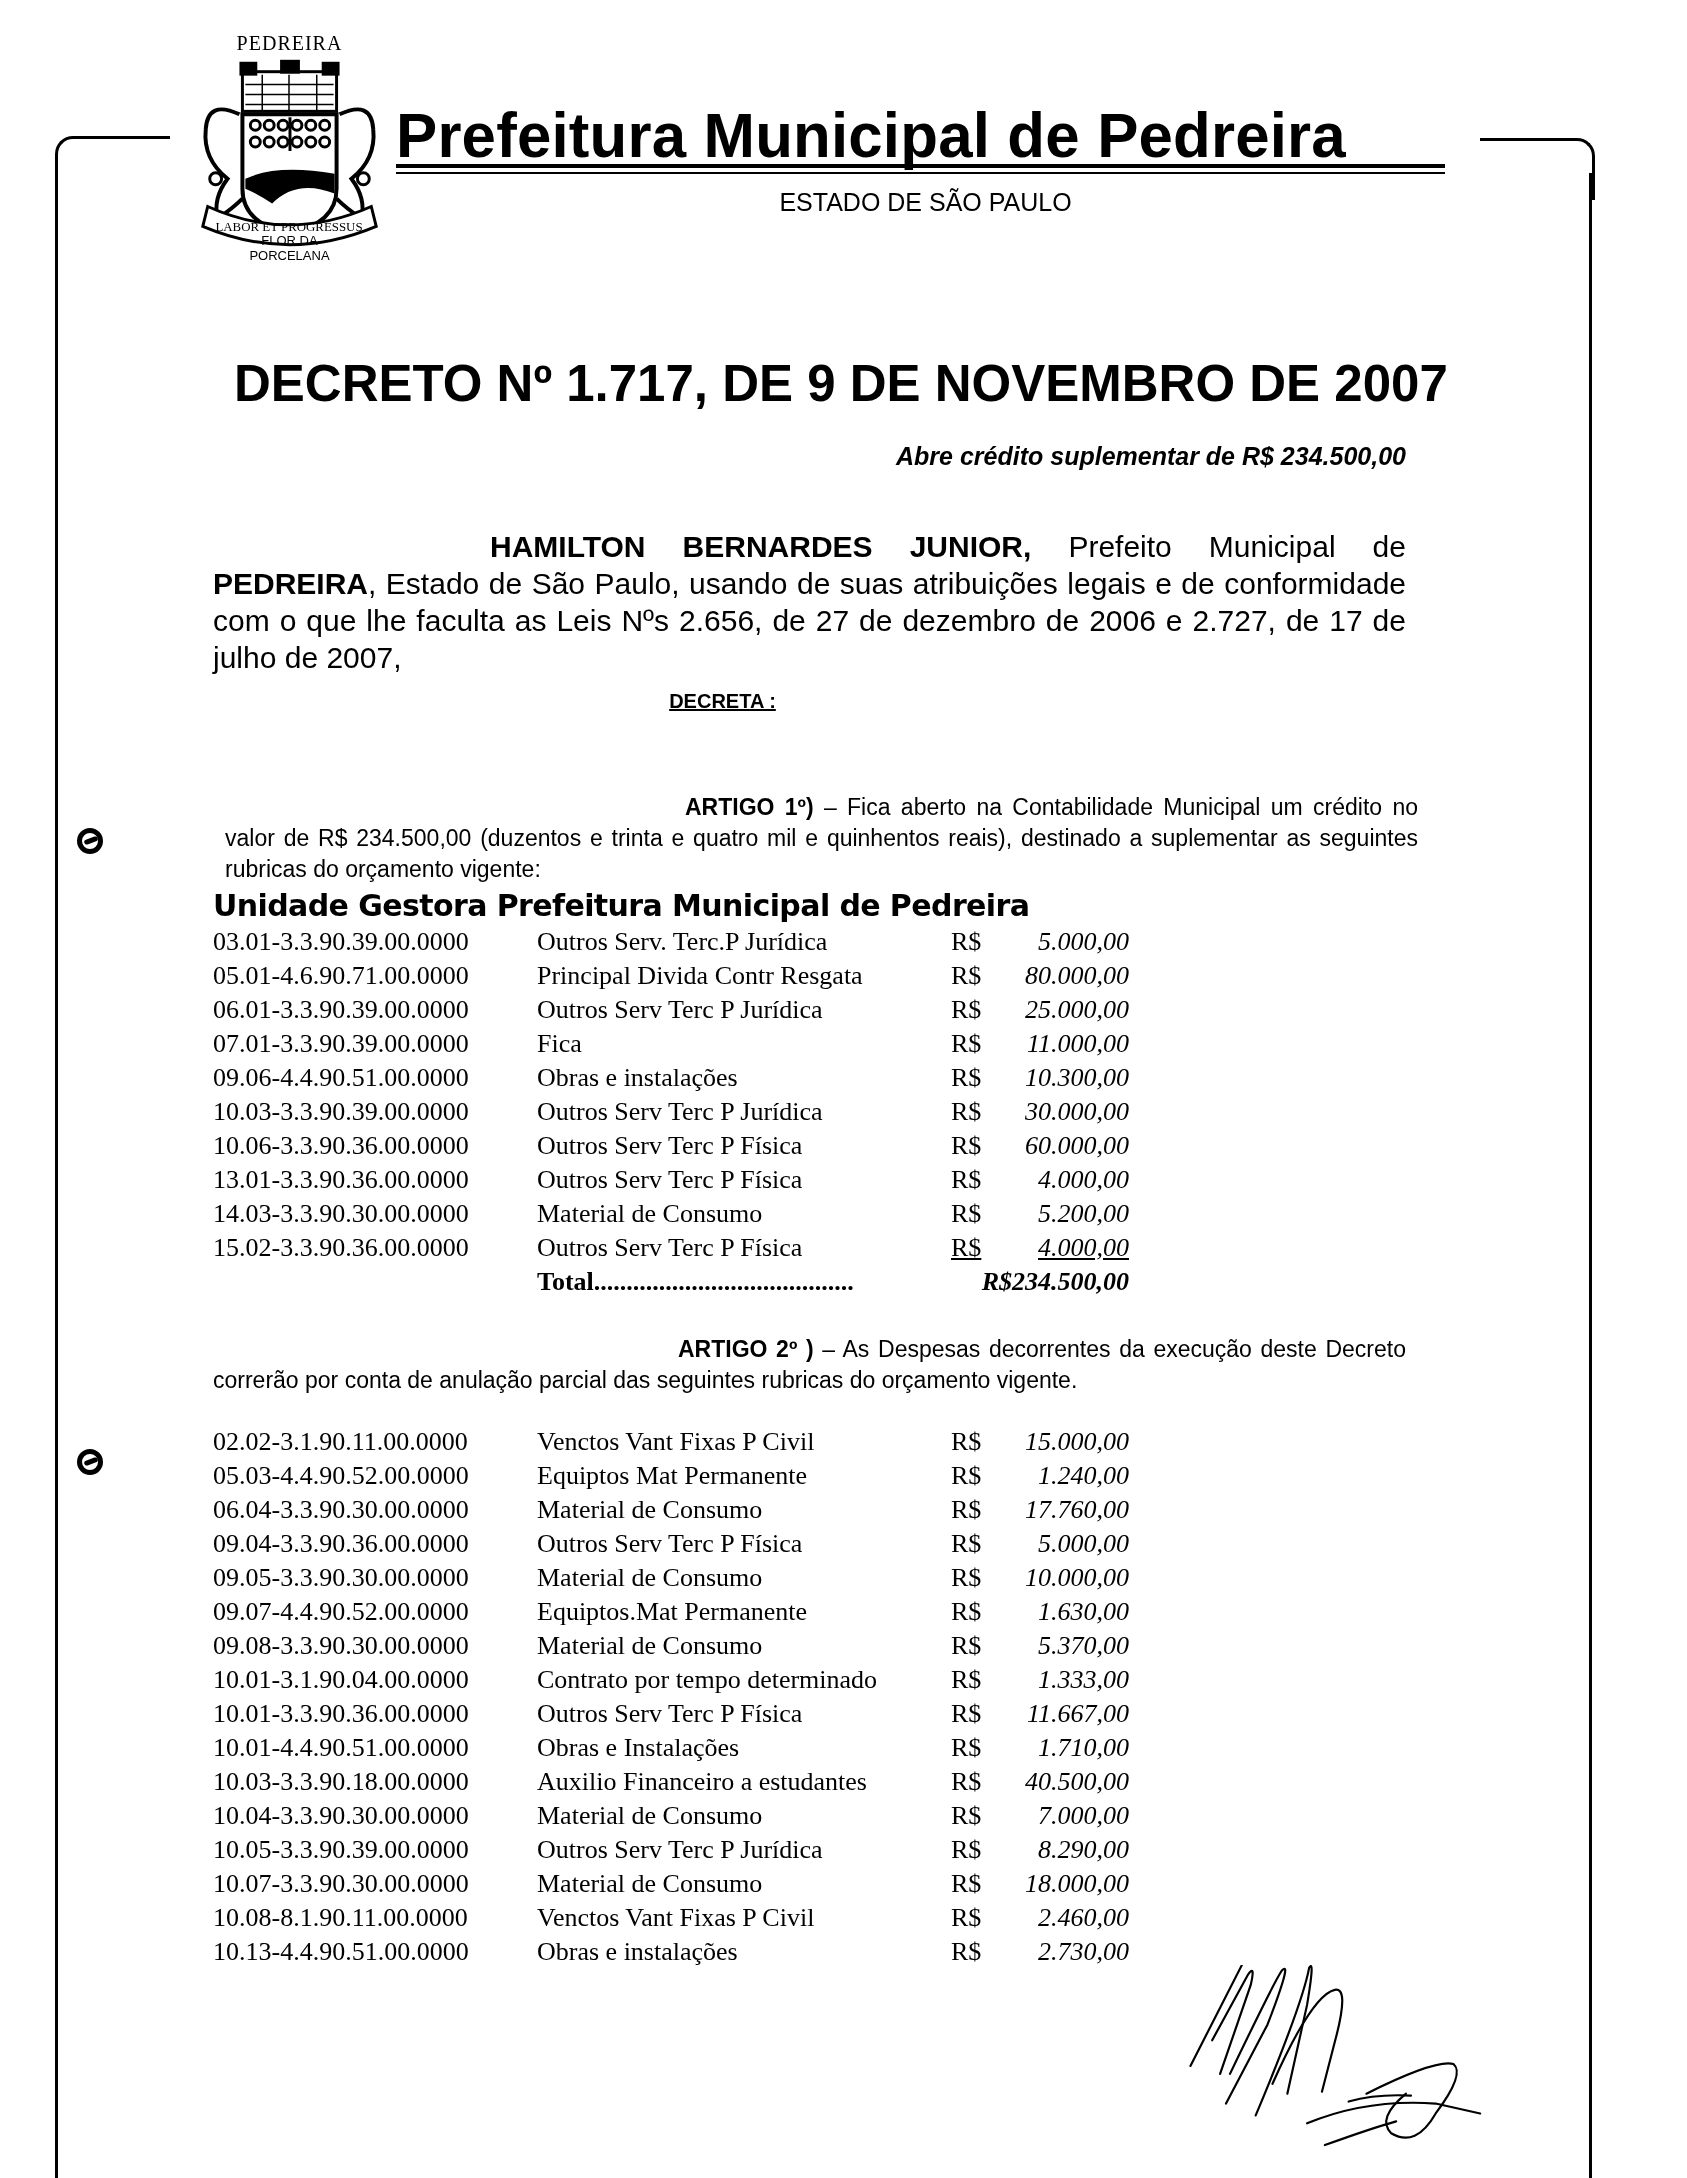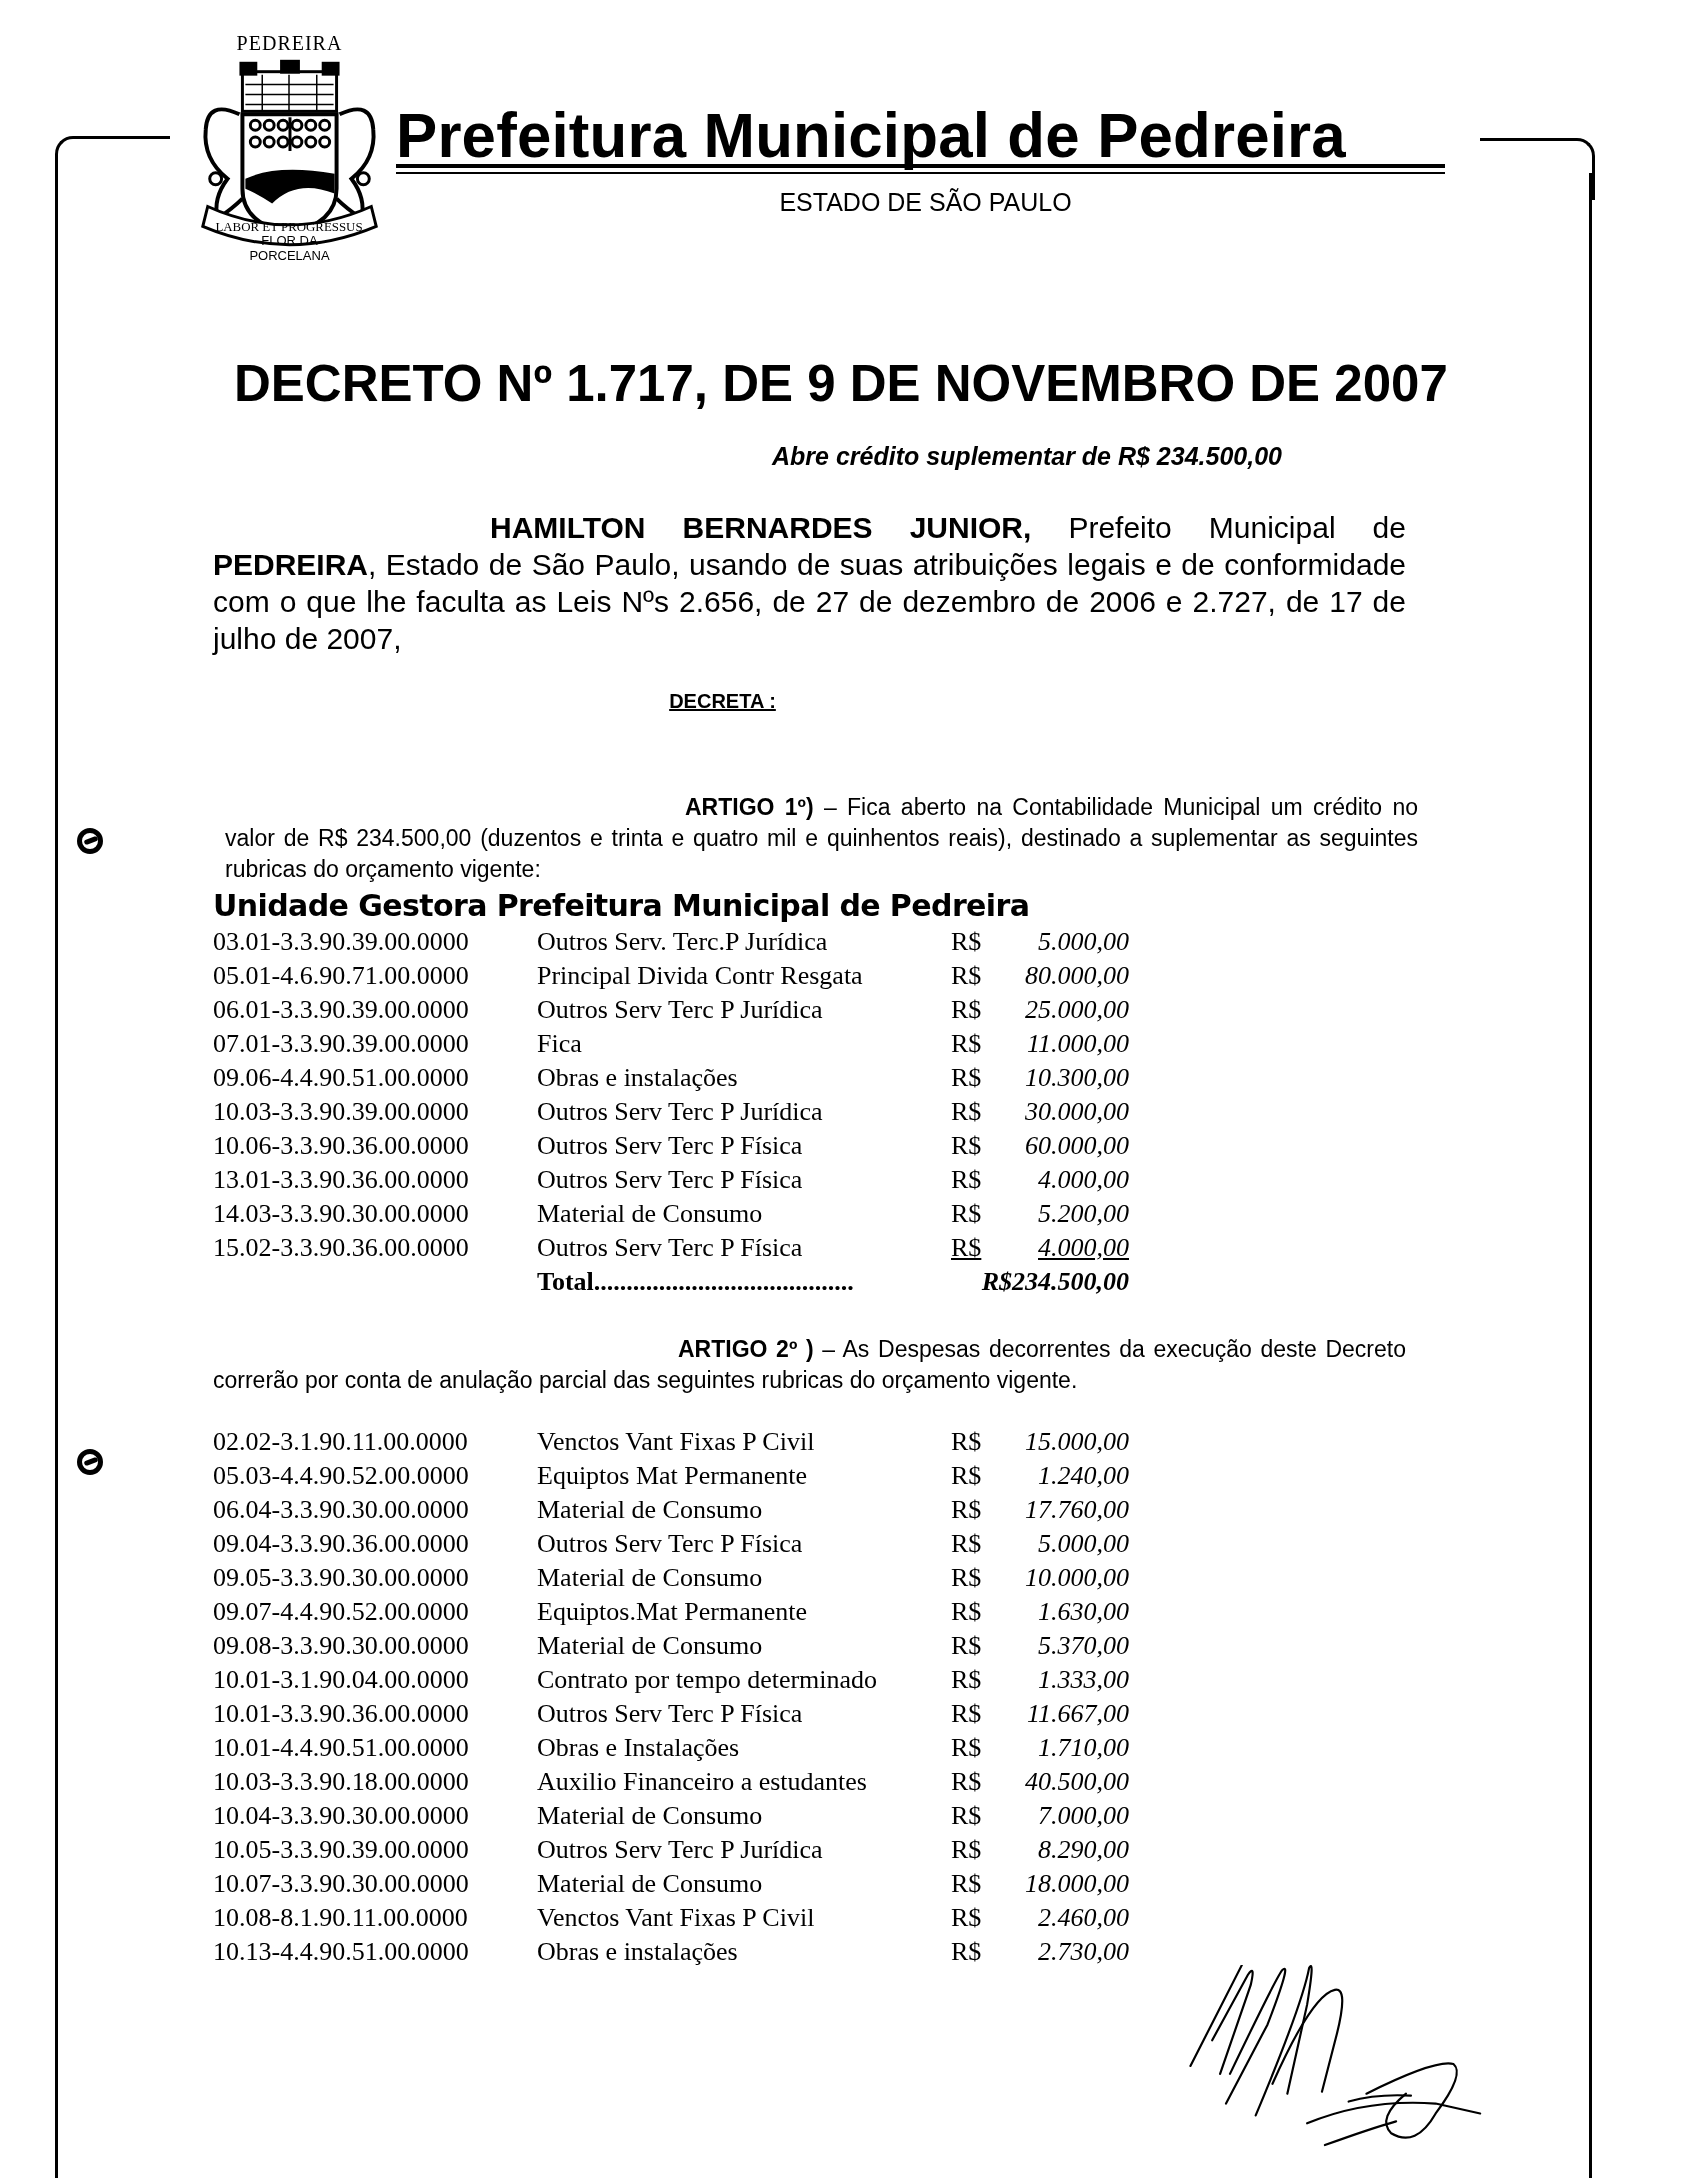--- a/index.html
+++ b/index.html
@@ -15,23 +15,23 @@
   .logo { left:178px; top:30px; width:223px; height:238px; }
   .logo-top { left:0; top:2px; width:223px; text-align:center; font-family:"Liberation Serif", serif; font-size:20px; letter-spacing:1px; }
   .logo-bottom { width:223px; text-align:center; font-size:13px; line-height:15px; left:0; top:203px; }
 
   .hdr-title { left:396px; top:101px; width:1051px; font-weight:bold; font-size:63px; line-height:69px; letter-spacing:0.2px; white-space:nowrap; transform:scaleX(0.98); transform-origin:left; }
   .hdr-rule1 { left:396px; top:164px; width:1049px; height:4px; background:#000; }
   .hdr-rule2 { left:396px; top:172px; width:1049px; height:2px; background:#000; }
   .hdr-sub { left:693px; top:188px; width:465px; text-align:center; font-size:25px; }
 
   .doc-title { left:234px; top:354px; width:1089px; font-weight:bold; font-size:51px; white-space:nowrap; }
-  .doc-ementa { left:772px; top:442px; width:634px; font-weight:bold; font-style:italic; font-size:25px; }
-
-  .para { left:213px; width:1193px; font-size:30px; line-height:37px; text-align:justify; }
+  .doc-ementa { left:772px; top:442px; width:634px; text-align:right; font-weight:bold; font-style:italic; font-size:25px; }
+
+  .para { left:213px; width:1193px; font-size:30px; line-height:37px; text-align:justify;margin-top:19px; }
   .para .ind { display:inline-block; width:277px; }
   .decreta { left:594px; top:690px; width:257px; text-align:center; font-weight:bold; font-size:20px; text-decoration:underline; }
 
   .art { left:213px; width:1193px; font-size:23px; line-height:31px; text-align:justify; }
   .art .ind2 { display:inline-block; width:460px; }
 
   .section { left:213px; top:888px; font-family:"DejaVu Sans", sans-serif; font-weight:bold; font-size:30px; white-space:nowrap; letter-spacing:-0.6px; }
 
   .tbl { left:213px; font-family:"Liberation Serif", serif; font-size:26px; }
   .row { position:relative; height:34px; white-space:nowrap; }

